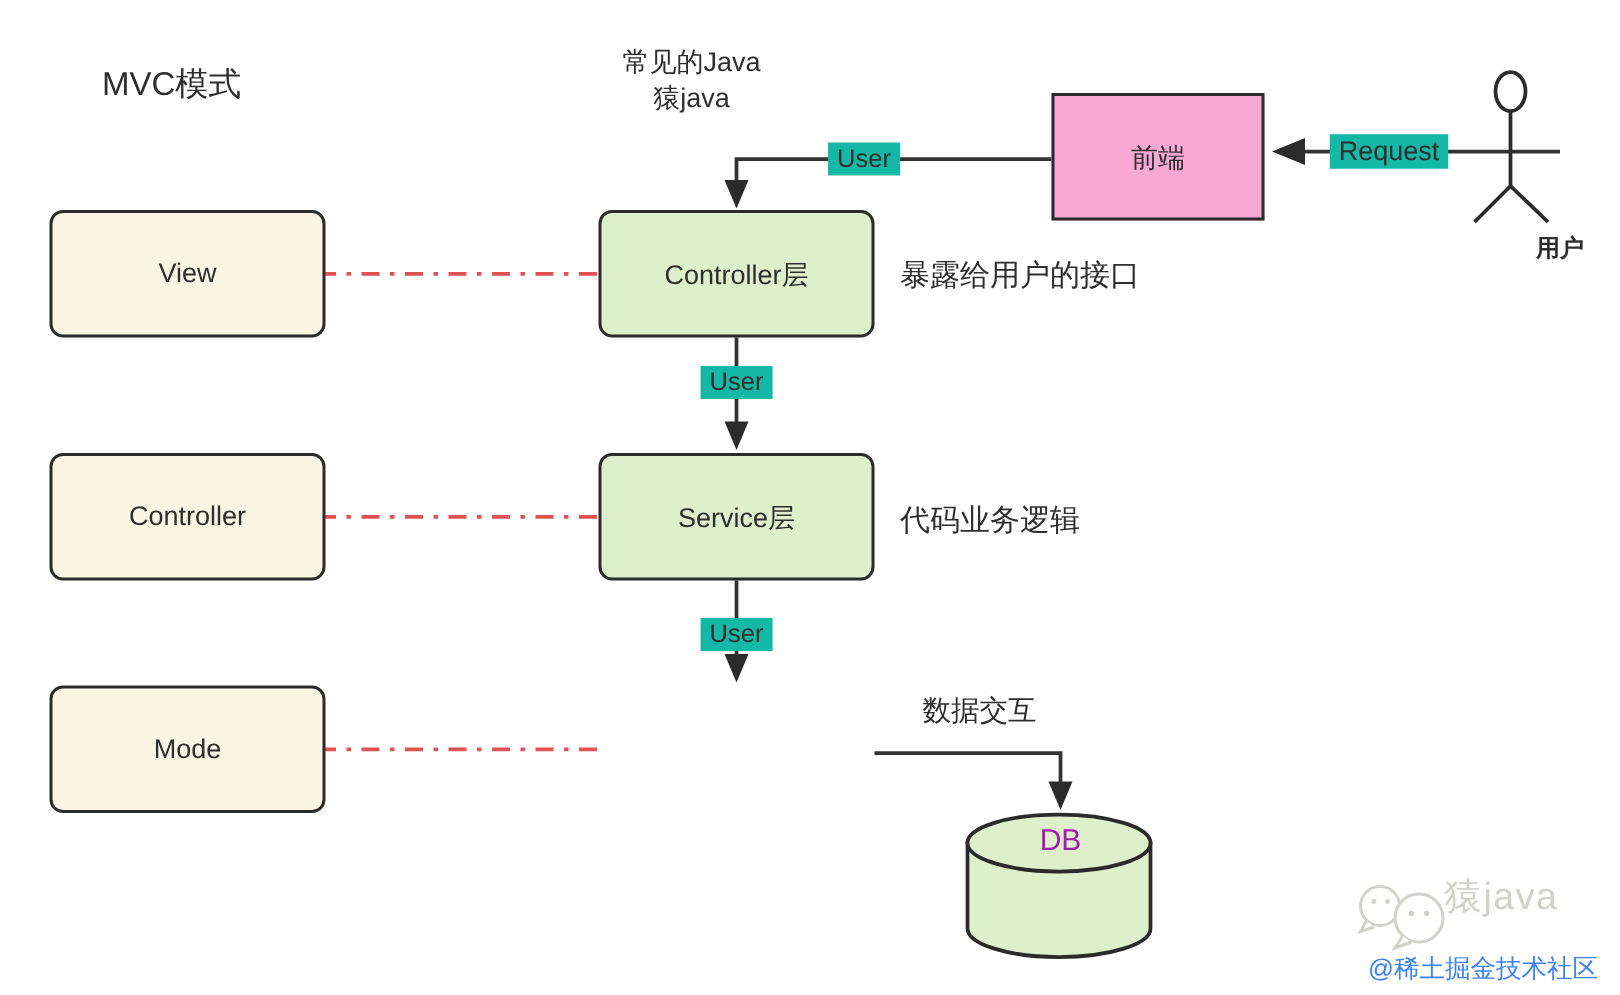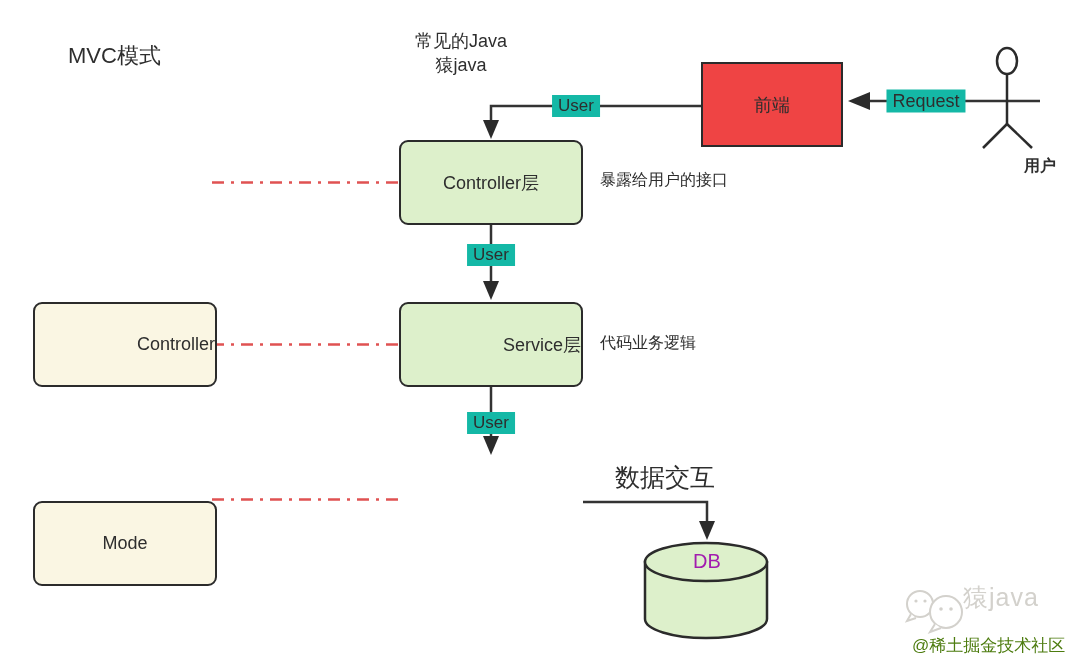--- a/index.html
+++ b/index.html
@@ -9,37 +9,37 @@
   }
   #diagram-lines{position:absolute;left:0;top:0;width:1080px;height:663px;}
   .box{
     position:absolute;box-sizing:border-box;border:2.5px solid #2b2b2b;
     display:flex;align-items:center;justify-content:center;
     font-size:18px;color:#2e2e2e;
   }
   .rounded{border-radius:9px;}
   .cream{background:#faf6e3;left:33px;width:184px;height:85px;}
   .green{background:#ddf0cb;left:399px;width:184px;height:85px;}
-  .pink{background:#ef4444;left:701px;top:62px;width:142px;height:85px;}
-  .row1{top:140px;} .row2{top:302px;justify-content:flex-end;} .row3{top:457px;margin-top:44px;}
+  .pink{background:#f9a8d4;left:701px;top:62px;width:142px;height:85px;}
+  .row1{top:140px;} .row2{top:302px;} .row3{top:457px;}
   .title{position:absolute;font-weight:normal;font-size:22px;color:#2e2e2e;}
   .title2{position:absolute;font-weight:normal;font-size:18px;color:#2e2e2e;
     width:130px;left:396px;top:29px;text-align:center;line-height:24px;}
-  .note{position:absolute;font-size:16px;color:#2e2e2e;white-space:nowrap;}
+  .note{position:absolute;font-size:20px;color:#2e2e2e;white-space:nowrap;}
   .edge-label{
     position:absolute;font-size:17px;color:#2e2e2e;background:#14b8a6;
     padding:1px 6px;transform:translate(-50%,-50%);white-space:nowrap;
   }
   .actor-label{position:absolute;font-weight:bold;font-size:16px;color:#2e2e2e;
     transform:translate(-50%,-50%);white-space:nowrap;margin-left:32px;}
   .db-label{position:absolute;font-size:20px;color:#a21caf;
     transform:translate(-50%,-50%);}
   .wm-brand{position:absolute;left:963px;top:581px;font-size:25px;color:#d3d1cc;
     letter-spacing:1px;white-space:nowrap;}
-  .wm-handle{position:absolute;left:912px;top:634px;font-size:17px;color:#4d7c0f;
+  .wm-handle{position:absolute;left:912px;top:634px;font-size:17px;color:#3b82f6;
     white-space:nowrap;}
 </style>
 </head>
 <body>
 
 <div id="stage">
 
   <svg id="diagram-lines" viewBox="0 0 1080 663" xmlns="http://www.w3.org/2000/svg">
 
     <line x1="212" y1="182.5" x2="398" y2="182.5" stroke="#e05252" stroke-width="2.5" stroke-dasharray="12 7 3 7"></line>
@@ -94,41 +94,44 @@
       <circle cx="951" cy="609" r="1.8" fill="#d3d1cc" stroke="none"></circle>
     </g>
   </svg>
 
   <div class="title" style="left:68px;top:41px">MVC模式</div>
   <div class="title2">
     <div>常见的Java</div>
     <div>猿java</div>
   </div>
 
+  <div class="box cream rounded row1">
+    <span>View</span>
+  </div>
   <div class="box cream rounded row2">
     <span>Controller</span>
   </div>
   <div class="box cream rounded row3">
     <span>Mode</span>
   </div>
 
   <div class="box green rounded row1">
     <span>Controller层</span>
   </div>
   <div class="box green rounded row2">
     <span>Service层</span>
   </div>
 
   <div class="box pink">
     <span>前端</span>
   </div>
 
   <div class="note" style="left:600px;top:170px">暴露给用户的接口</div>
   <div class="note" style="left:600px;top:333px">代码业务逻辑</div>
-  <div class="note" style="left:615px;top:461px;font-size:25px">数据交互</div>
+  <div class="note" style="left:615px;top:461px;font-size:19px">数据交互</div>
 
   <div class="edge-label" style="left:576px;top:106px">User</div>
   <div class="edge-label" style="left:491px;top:255px">User</div>
   <div class="edge-label" style="left:491px;top:423px">User</div>
   <div class="edge-label" style="left:926px;top:101px;font-size:18px">Request</div>
 
   <div class="actor-label" style="left:1008px;top:166px">用户</div>
   <div class="db-label" style="left:707px;top:561px">DB</div>
 
   <div class="wm-brand">猿java</div>

